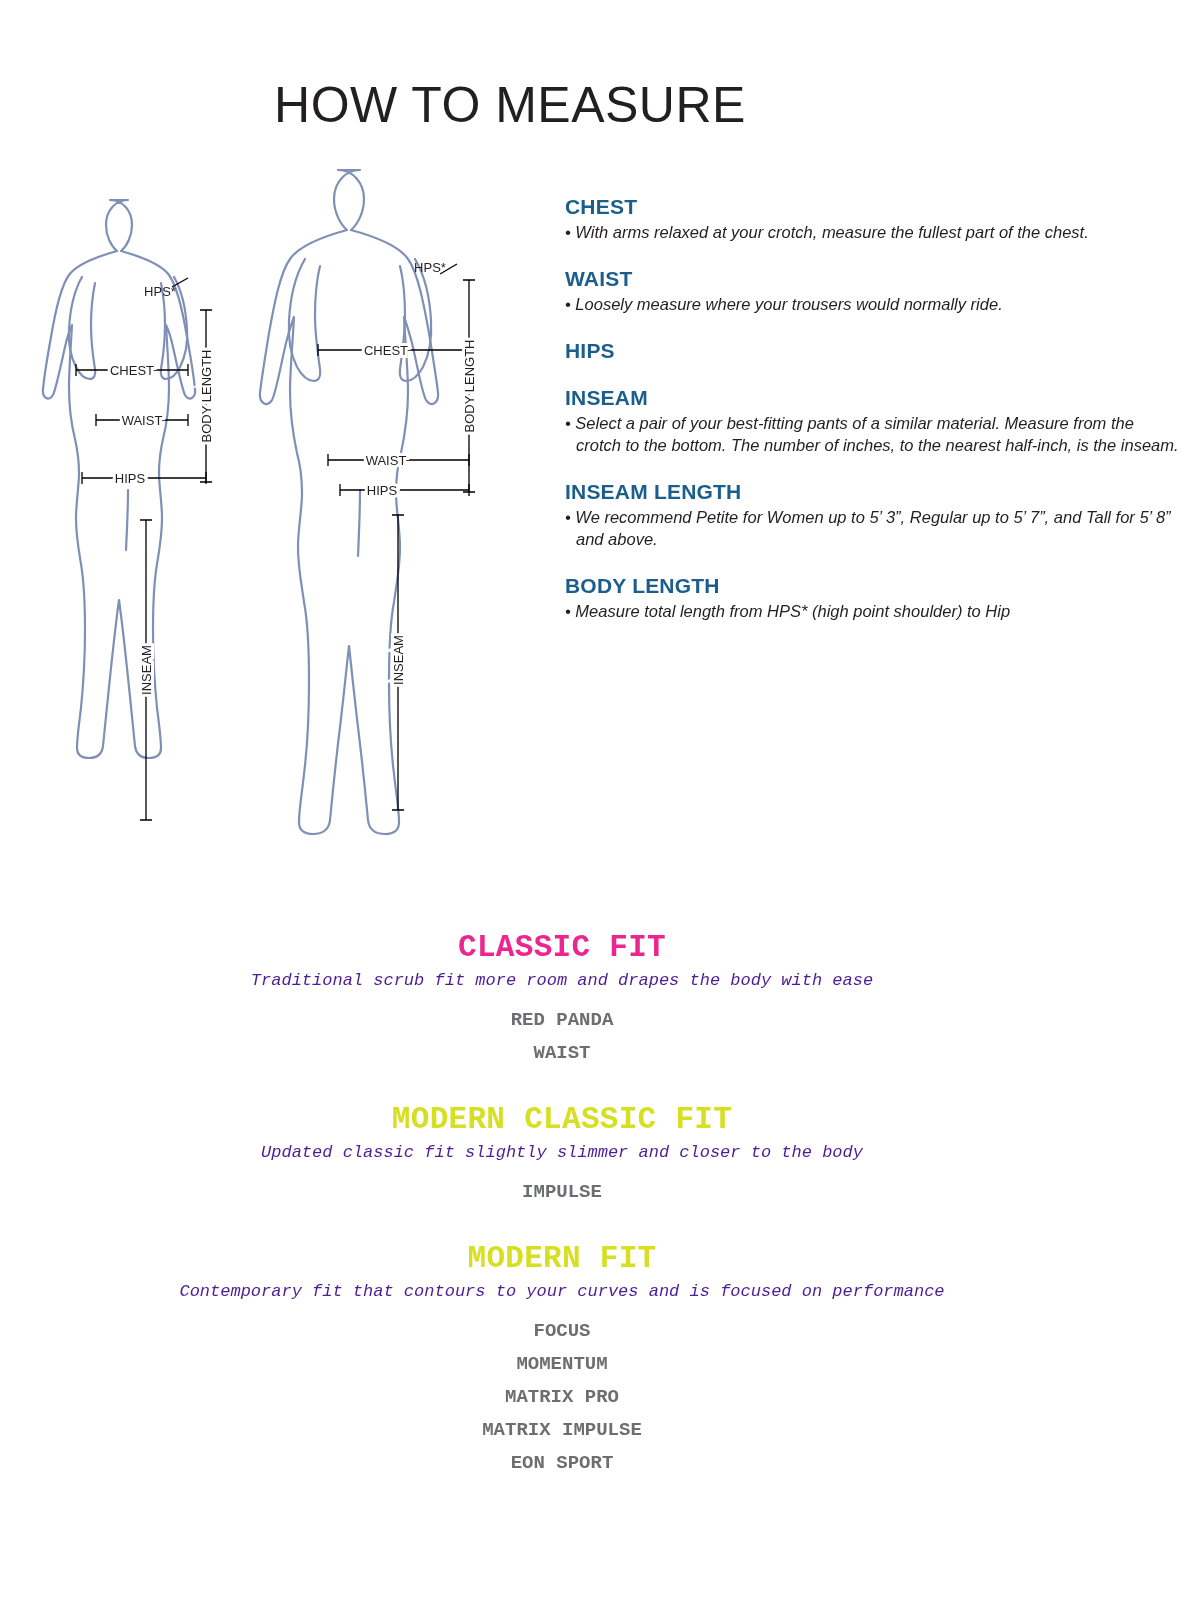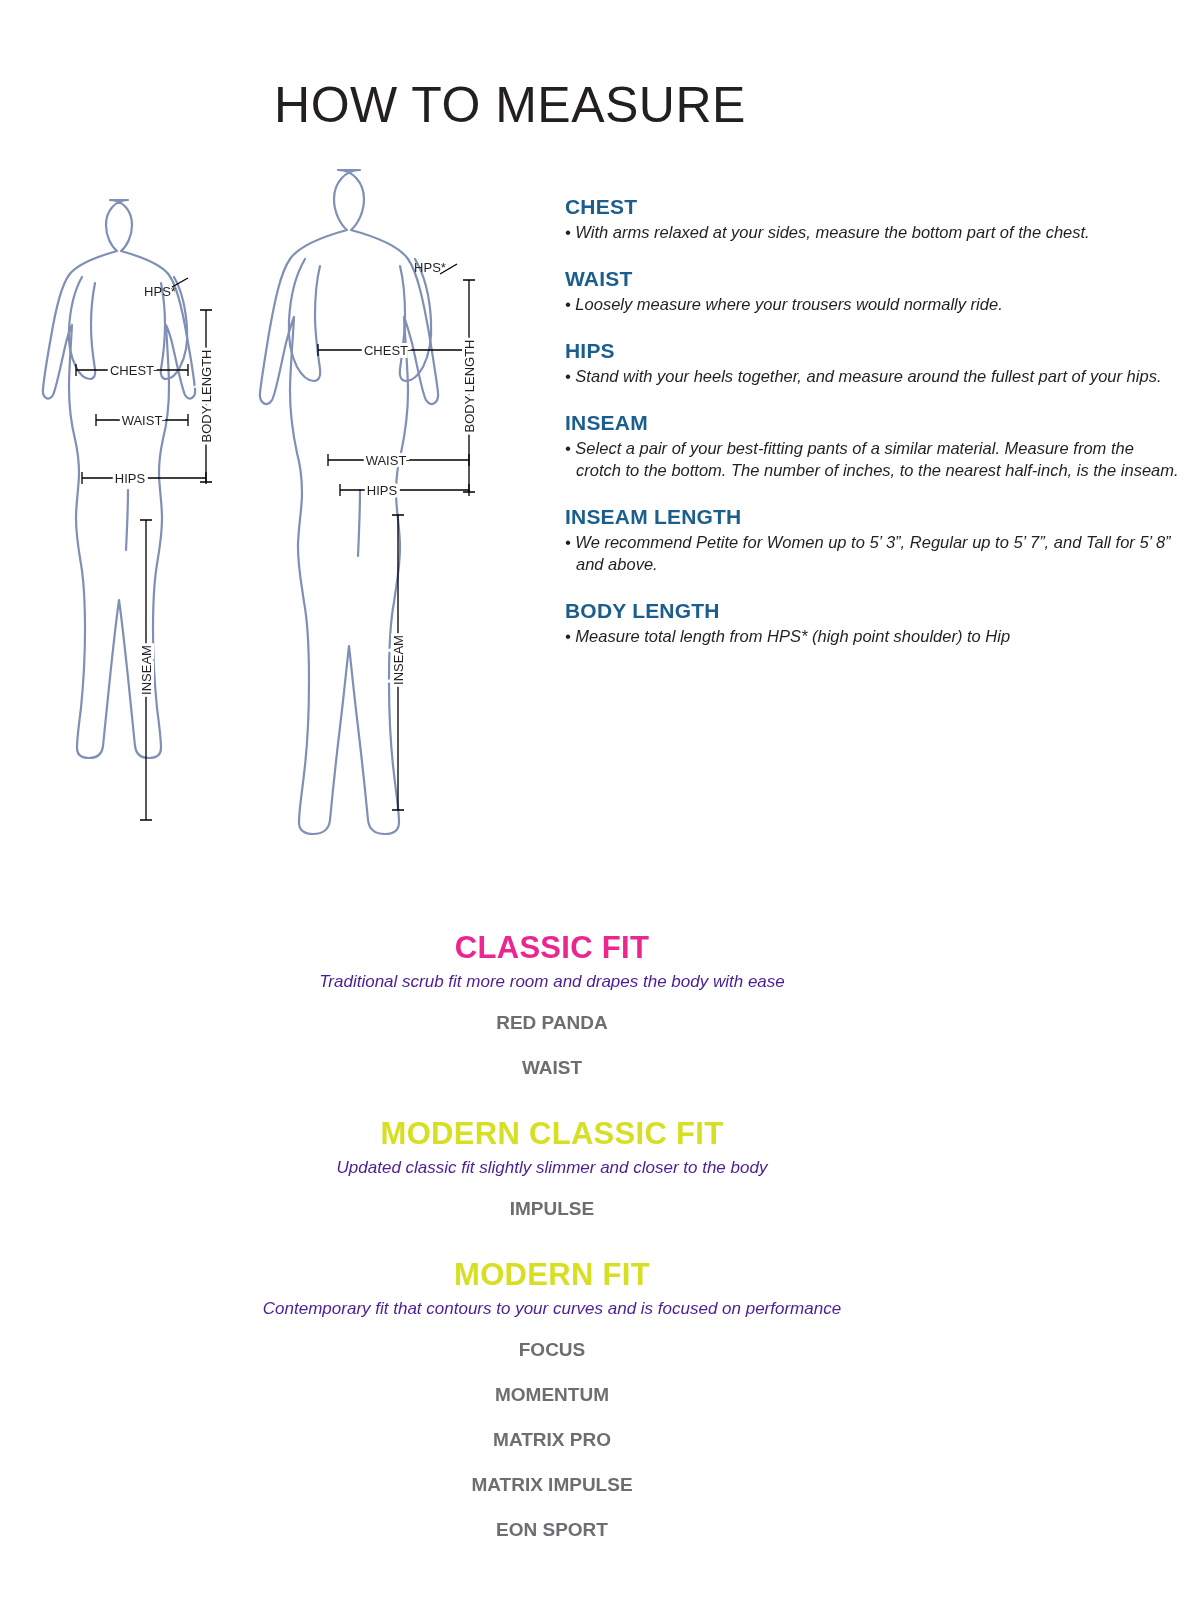--- a/index.html
+++ b/index.html
@@ -61,44 +61,45 @@
     margin: 0 0 2px 0;
     padding-left: 11px;
     text-indent: -11px;
     color: #231f20;
   }
 
   
   .fits {
     position: absolute;
     top: 930px;
-    left: 4px;
+    left: 14px;
     width: 1096px;
     text-align: center;
+    font-family: Liberation Mono, monospace;
   }
   .fit-block { margin-bottom: 34px; }
   .fit-title {
     font-size: 31px;
     font-weight: bold;
     margin: 0 0 6px 0;
     letter-spacing: 0.3px;
   }
   .fit-desc {
     font-size: 17px;
     font-style: italic;
     color: #4c1d95;
     margin: 0 0 16px 0;
   }
   .fit-products {
     font-size: 19px;
     font-weight: bold;
     color: #6d6e71;
     line-height: 1.53;
   }
-  .fit-products div { margin: 16px; }
+  .fit-products div { margin: 4px; }
 </style>
 </head>
 <body>
 
 <h1 class="page-title">HOW TO MEASURE</h1>
 
 <div class="figures">
   <svg width="520" height="700" viewBox="0 0 520 700" xmlns="http://www.w3.org/2000/svg">
     <g fill="none" stroke="#7f8fb5" stroke-width="2.2" stroke-linejoin="round" stroke-linecap="round">
 
@@ -181,31 +182,30 @@
       <text x="454" y="226" text-anchor="middle" transform="rotate(-90 454 226)" style="paint-order:stroke" stroke="#ffffff" stroke-width="6">BODY LENGTH</text>
       <text x="383" y="500" text-anchor="middle" transform="rotate(-90 383 500)" style="paint-order:stroke" stroke="#ffffff" stroke-width="6">INSEAM</text>
     </g>
   </svg>
 </div>
 
 <div class="measure-list">
 
   <div class="m-block">
     <p class="m-head">CHEST</p>
-    <p class="m-line">• With arms relaxed at your sides, measure the bottom part of the chest.</p>
+    <p class="m-line">• With arms relaxed at your crotch, measure the fullest part of the chest.</p>
   </div>
 
   <div class="m-block">
     <p class="m-head">WAIST</p>
     <p class="m-line">• Loosely measure where your trousers would normally ride.</p>
   </div>
 
   <div class="m-block">
     <p class="m-head">HIPS</p>
-    <p class="m-line">• Stand with your heels together, and measure around the fullest part of your hips.</p>
   </div>
 
   <div class="m-block">
     <p class="m-head">INSEAM</p>
     <p class="m-line">• Select a pair of your best-fitting pants of a similar material. Measure from the crotch to the bottom. The number of inches, to the nearest half-inch, is the inseam.</p>
   </div>
 
   <div class="m-block">
     <p class="m-head">INSEAM LENGTH</p>
     <p class="m-line">• We recommend Petite for Women up to 5’ 3”, Regular up to 5’ 7”, and Tall for 5’ 8” and above.</p>

